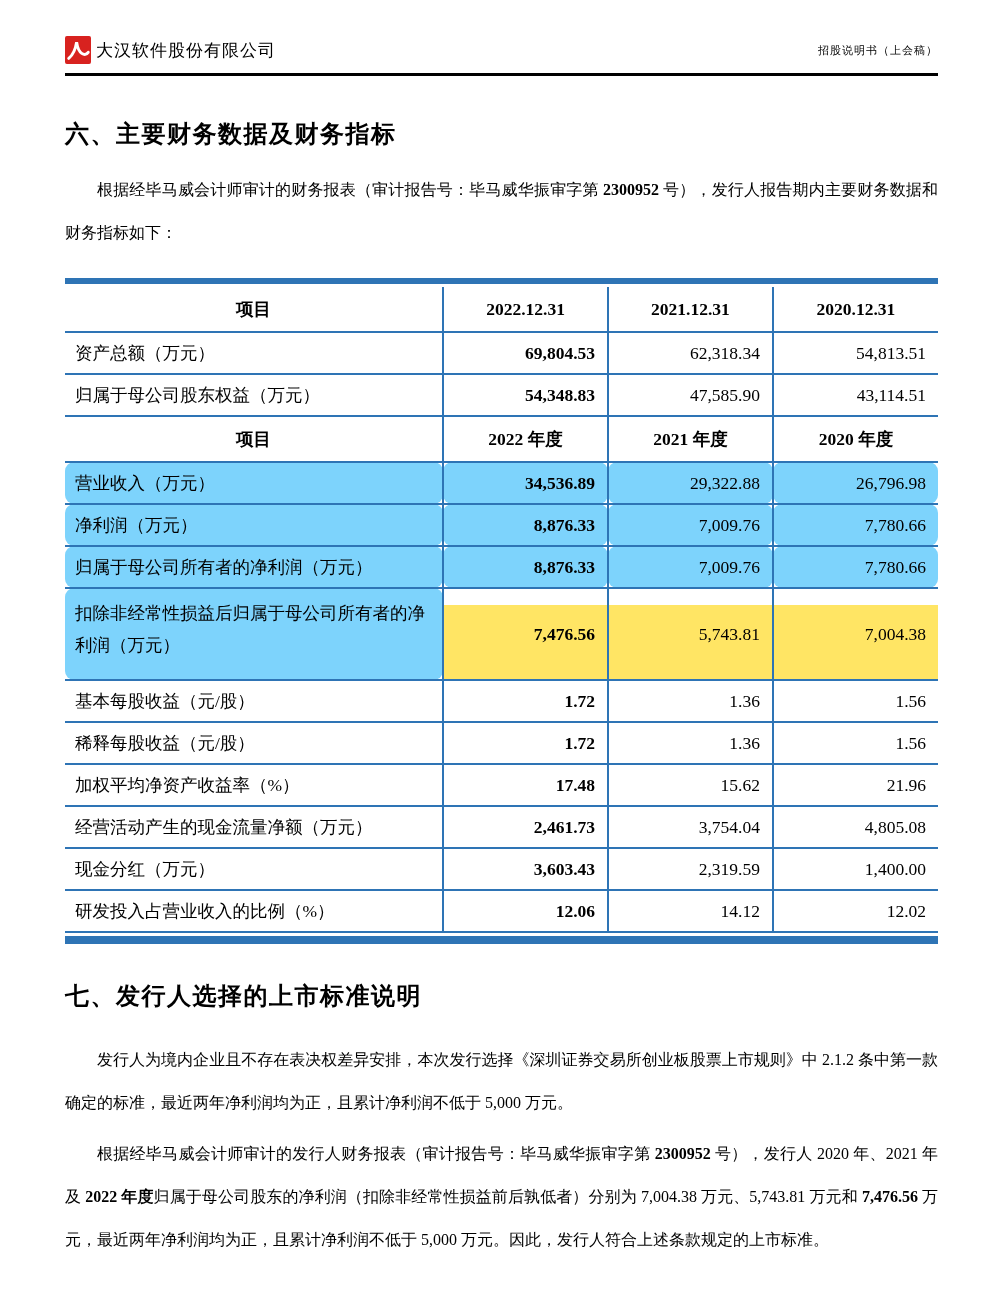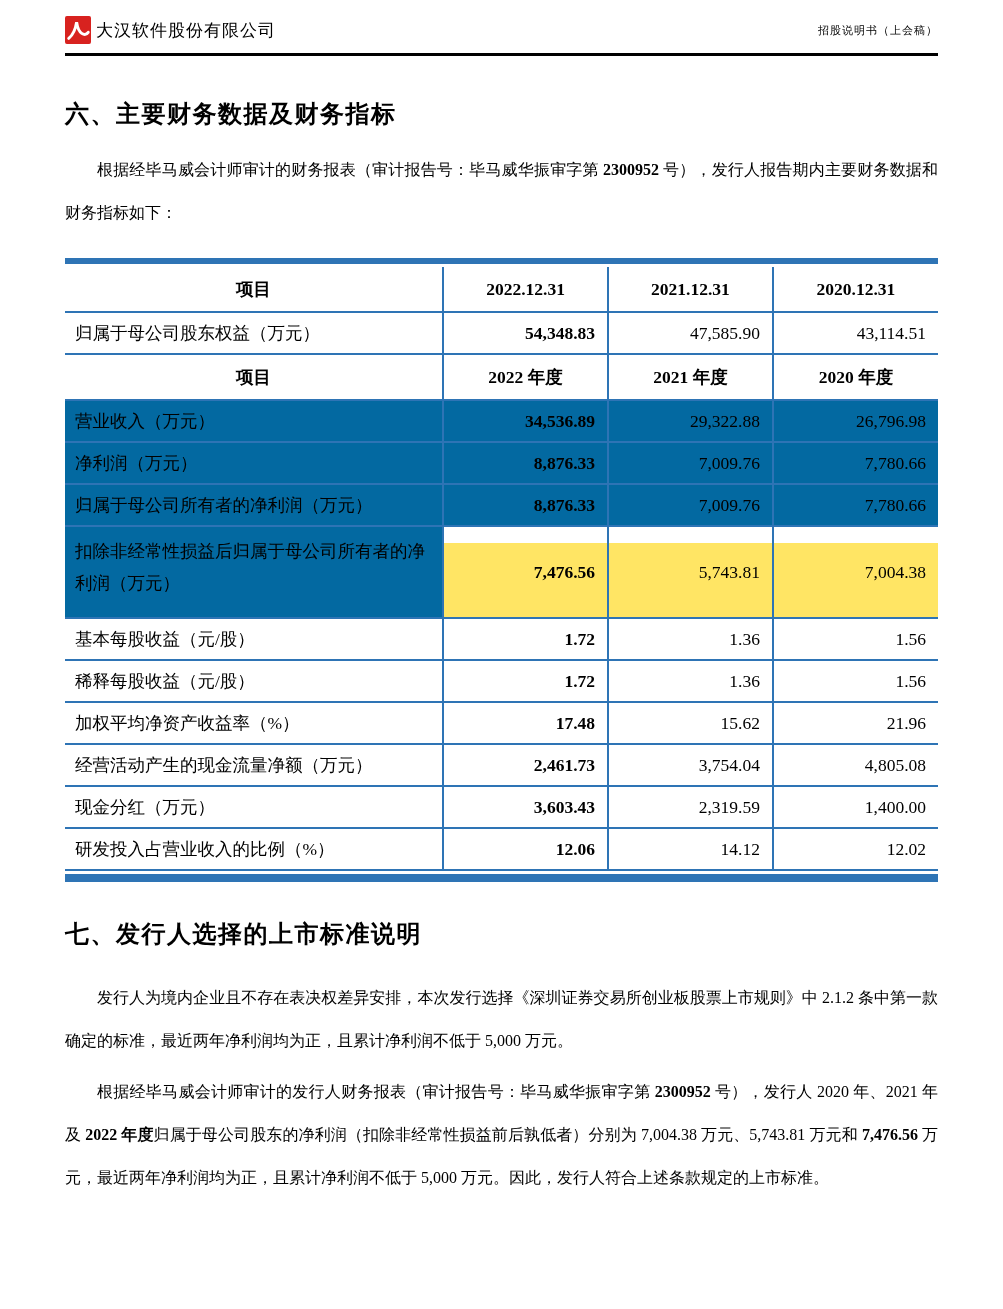--- a/index.html
+++ b/index.html
@@ -5,21 +5,21 @@
   html,body { margin:0; padding:0; }
   body {
     width:1003px; height:1309px; background:#ffffff; color:#000;
     font-family:"Liberation Serif", serif; overflow:hidden;
   }
   .page { padding:0 65px; }
 
   
   .doc-header {
     display:flex; align-items:center;
-    padding-top:16px; padding-bottom:9px;
+    padding-top:36px; padding-bottom:9px;
     border-bottom:3px solid #000;
   }
   .logo-mark { width:26px; height:28px; margin-right:5px; flex:0 0 auto; }
   .company-name { font-size:17px; letter-spacing:1px; }
   .header-spacer { flex:1; }
   .doc-type { font-size:11px; letter-spacing:1px; }
 
   
   h1.sec-heading {
     font-family:Liberation Serif, serif;
@@ -55,21 +55,21 @@
   table.fin td:not(:last-child) { border-right:2px solid #2e74b5; }
   table.fin th {
     font-weight:bold; text-align:center; height:44px; padding:0 4px;
   }
   table.fin td { height:40px; padding:0; }
   table.fin td.lbl { text-align:left; padding-left:10px; padding-right:6px; }
   table.fin td.val { text-align:right; padding-right:12px; }
   table.fin td.b22 { font-weight:bold; }
   table.fin tr.tall td { height:76px; }
   table.fin tr.tall td.lbl { line-height:1.85; padding-top:2px; padding-bottom:12px; }
-  .hl { background:#0369a1; }
+  .hl { background:#7dd3fc;border-radius:9px; }
   .hl-band { background:linear-gradient(#ffffff 0 16px, #ffe564 16px 100%); }
 </style>
 </head>
 <body>
 
 <div class="page">
 
   <div class="doc-header">
     <span class="logo-mark">
       <svg width="26" height="28" viewBox="0 0 28 30" xmlns="http://www.w3.org/2000/svg">
@@ -94,20 +94,26 @@
           <col class="c-year">
           <col class="c-year">
           <col class="c-year">
       </colgroup>
       <tbody id="fin-body">
           <tr>
             <th>项目</th>
             <th>2022.12.31</th>
             <th>2021.12.31</th>
             <th>2020.12.31</th>
+          </tr>
+          <tr>
+            <td class="lbl">资产总额（万元）</td>
+            <td class="val b22">69,804.53</td>
+            <td class="val">62,318.34</td>
+            <td class="val">54,813.51</td>
           </tr>
           <tr>
             <td class="lbl">归属于母公司股东权益（万元）</td>
             <td class="val b22">54,348.83</td>
             <td class="val">47,585.90</td>
             <td class="val">43,114.51</td>
           </tr>
           <tr>
             <th>项目</th>
             <th>2022 年度</th>

